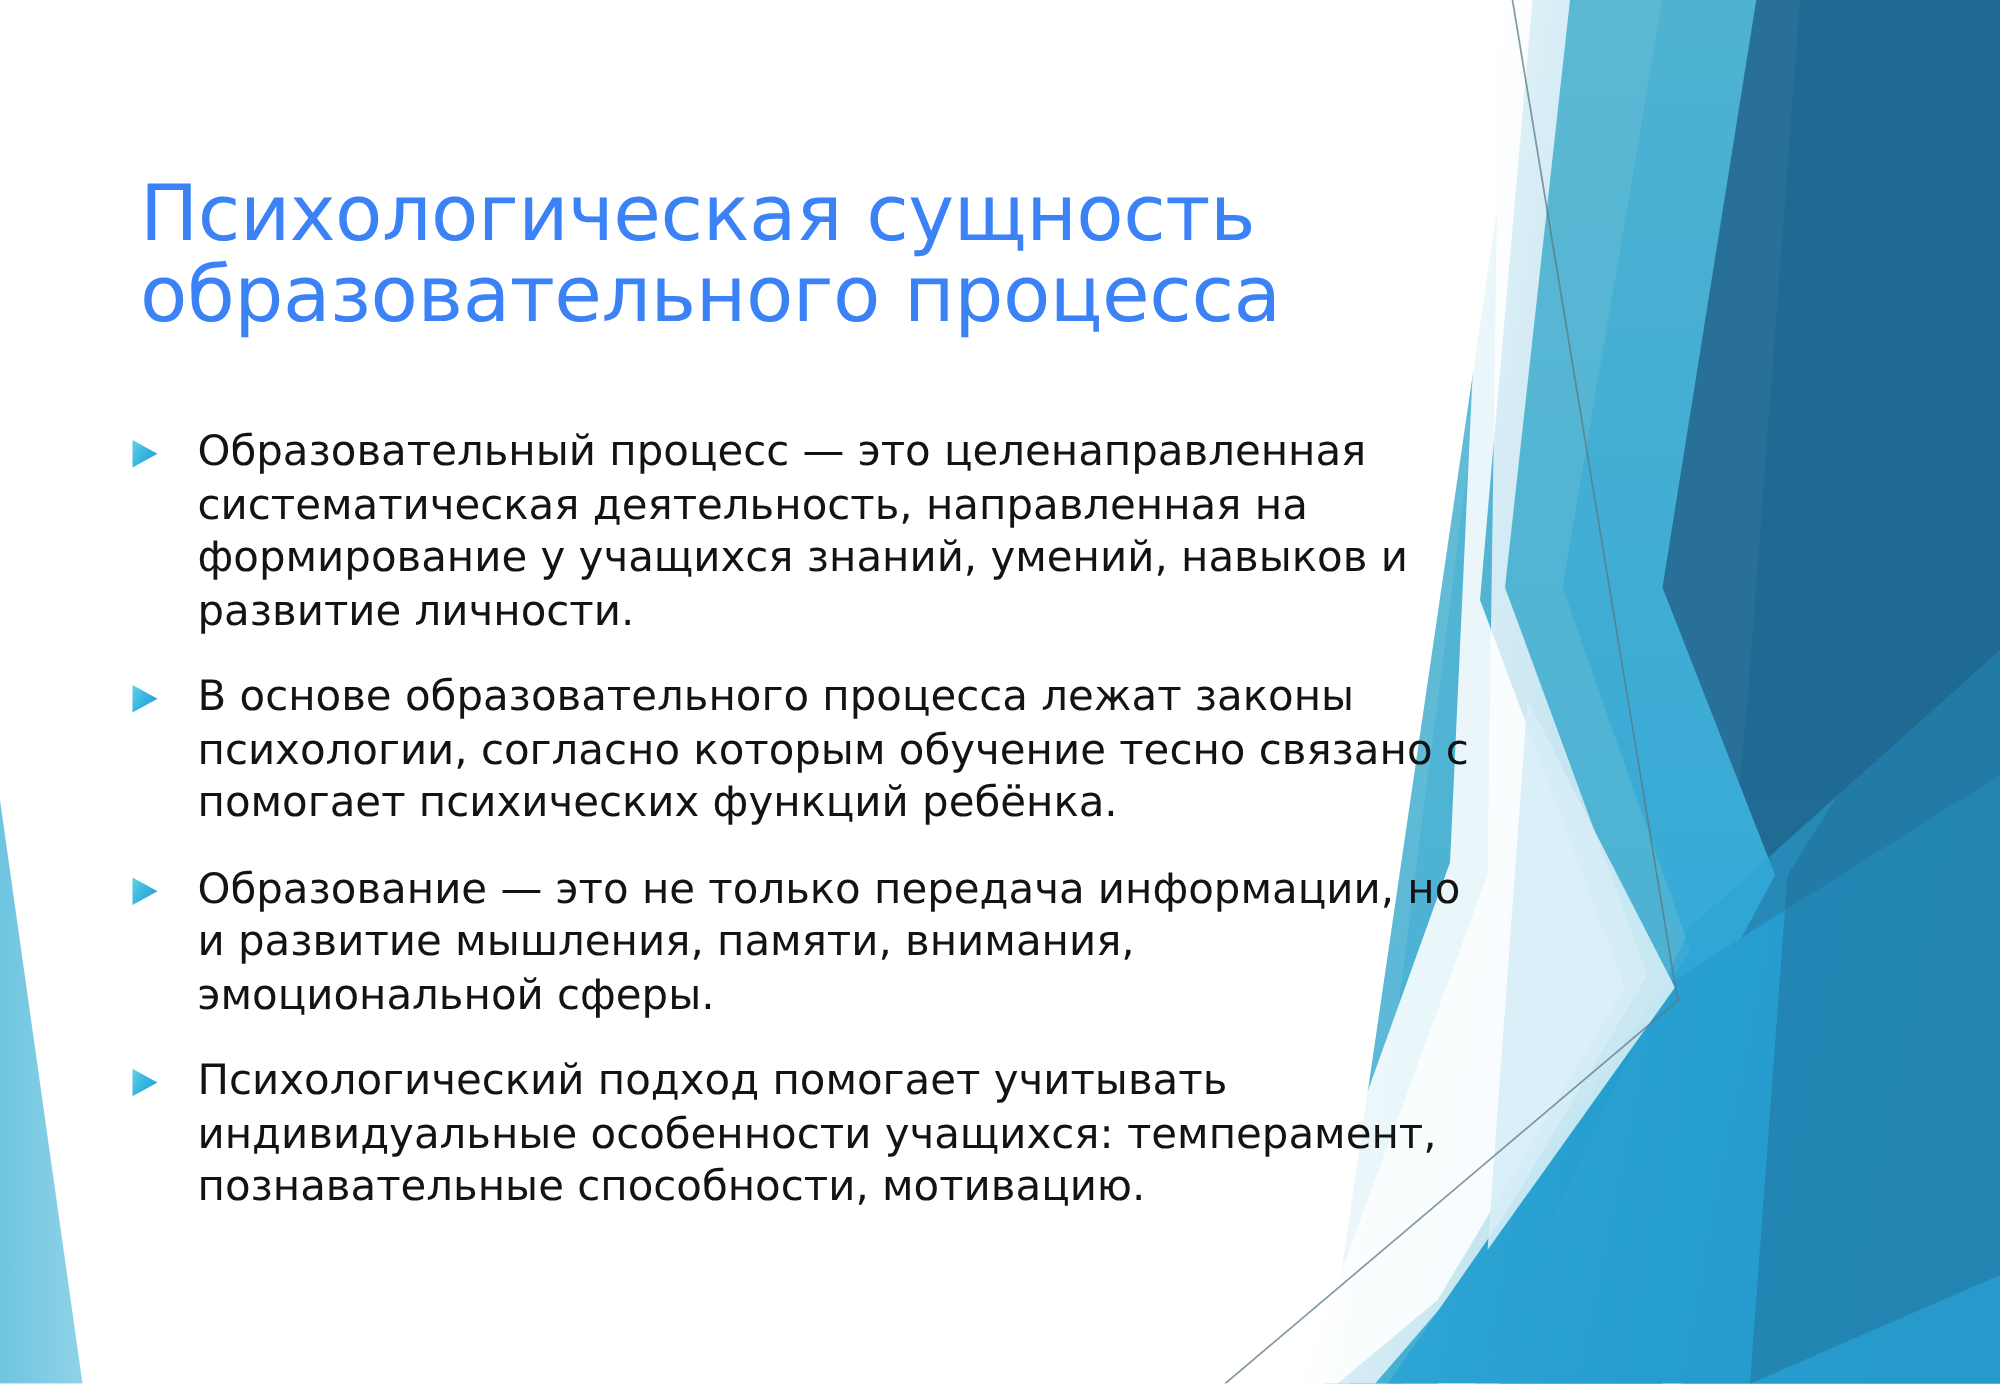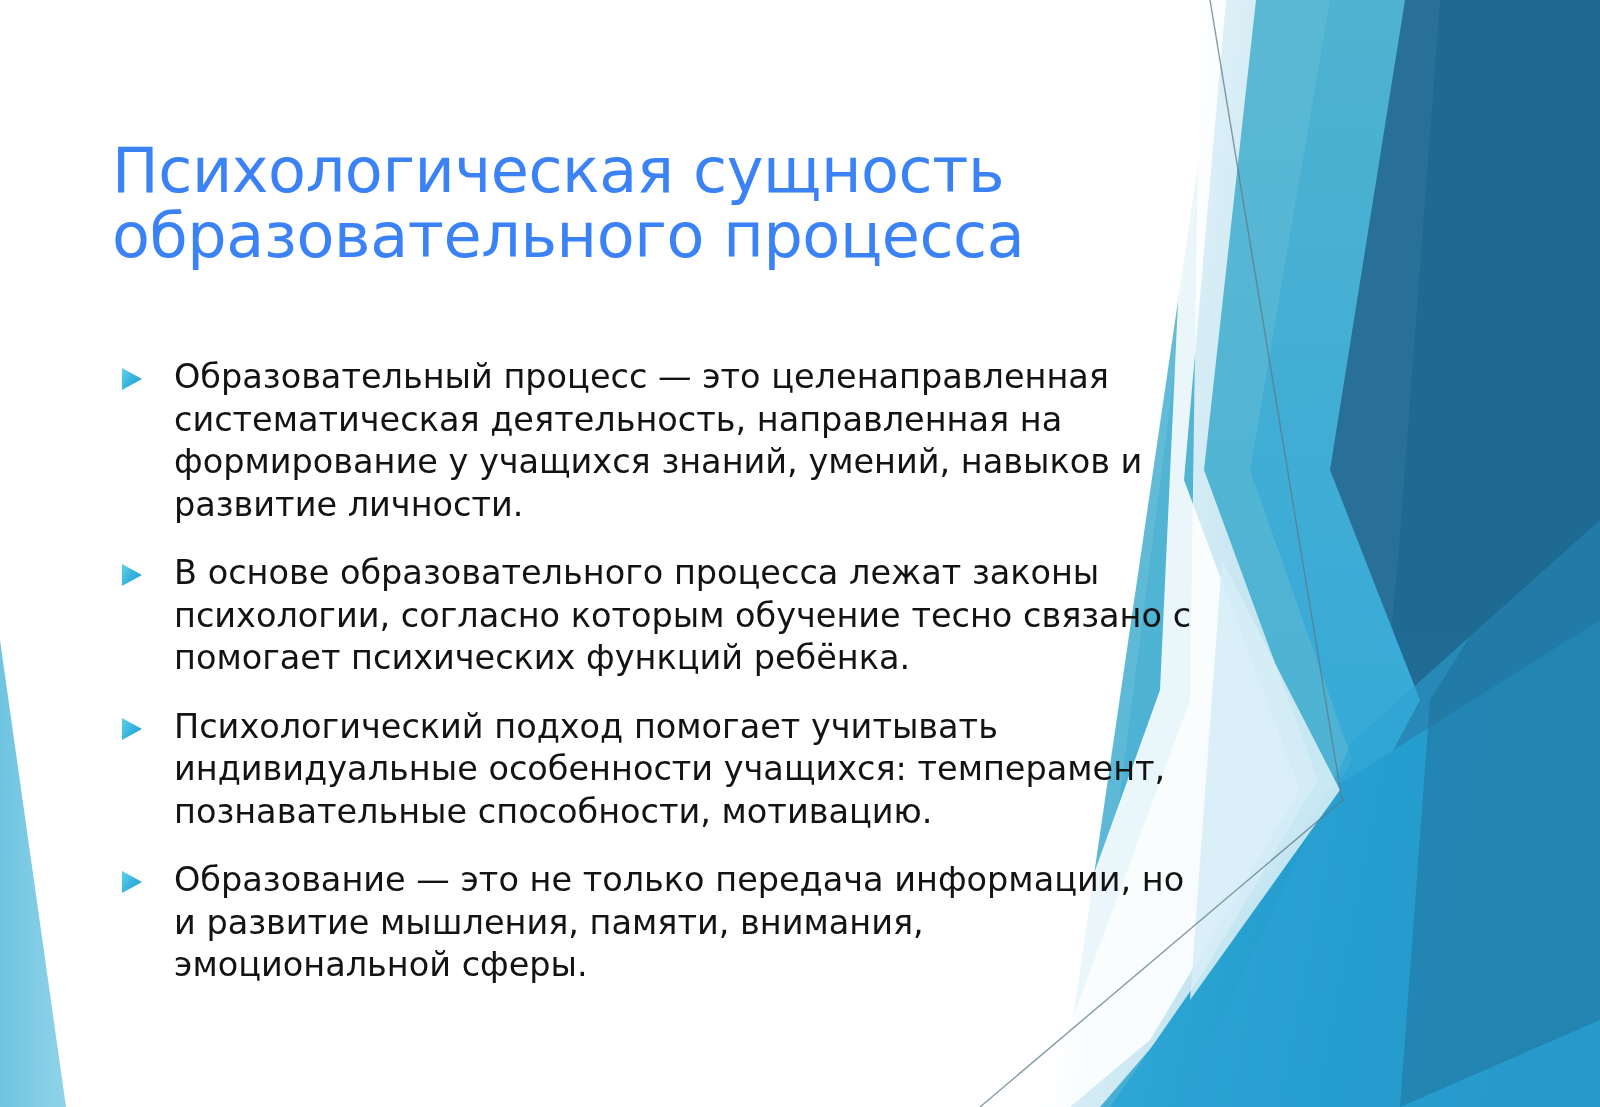--- a/index.html
+++ b/index.html
@@ -50,21 +50,21 @@
     letter-spacing: -0.4px;
     white-space: pre-line;
   }
 
   .bullet-list {
     position: absolute;
     left: 96px;
     top: 340px;
     width: 1090px;
     list-style: none;
-    margin: 16px;
+    margin: 0;
     padding: 0;
   }
 
   .bullet-item {
     position: relative;
     padding-left: 62px;
     margin-bottom: 26px;
     font-size: 33.5px;
     line-height: 1.27;
     color: #131313;
@@ -176,25 +176,25 @@
         <svg class="bullet-marker" viewBox="0 0 24 26" aria-hidden="true">
           <polygon points="2,2 22,13 2,24" fill="url(#gradMarker)"></polygon>
         </svg>
         <span class="bullet-text"> В основе образовательного процесса лежат законы психологии, согласно которым обучение тесно связано с помогает психических функций ребёнка.</span>
       </li>
 
       <li class="bullet-item">
         <svg class="bullet-marker" viewBox="0 0 24 26" aria-hidden="true">
           <polygon points="2,2 22,13 2,24" fill="url(#gradMarker)"></polygon>
         </svg>
+        <span class="bullet-text"> Образование — это не только передача информации, но и развитие мышления, памяти, внимания, эмоциональной сферы.</span>
+      </li>
+
+      <li class="bullet-item">
+        <svg class="bullet-marker" viewBox="0 0 24 26" aria-hidden="true">
+          <polygon points="2,2 22,13 2,24" fill="url(#gradMarker)"></polygon>
+        </svg>
         <span class="bullet-text"> Психологический подход помогает учитывать индивидуальные особенности учащихся: темперамент, познавательные способности, мотивацию.</span>
-      </li>
-
-      <li class="bullet-item">
-        <svg class="bullet-marker" viewBox="0 0 24 26" aria-hidden="true">
-          <polygon points="2,2 22,13 2,24" fill="url(#gradMarker)"></polygon>
-        </svg>
-        <span class="bullet-text"> Образование — это не только передача информации, но и развитие мышления, памяти, внимания, эмоциональной сферы.</span>
       </li>
 
     </ul>
   </div>
 </div>
 
 </body></html>

